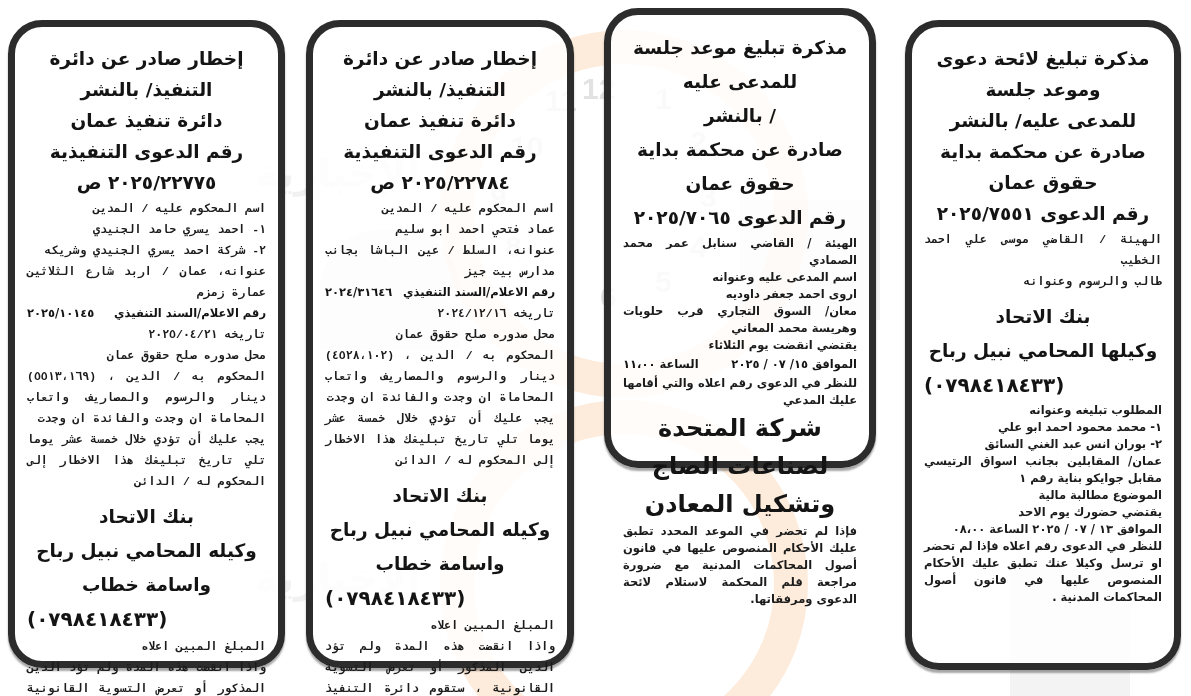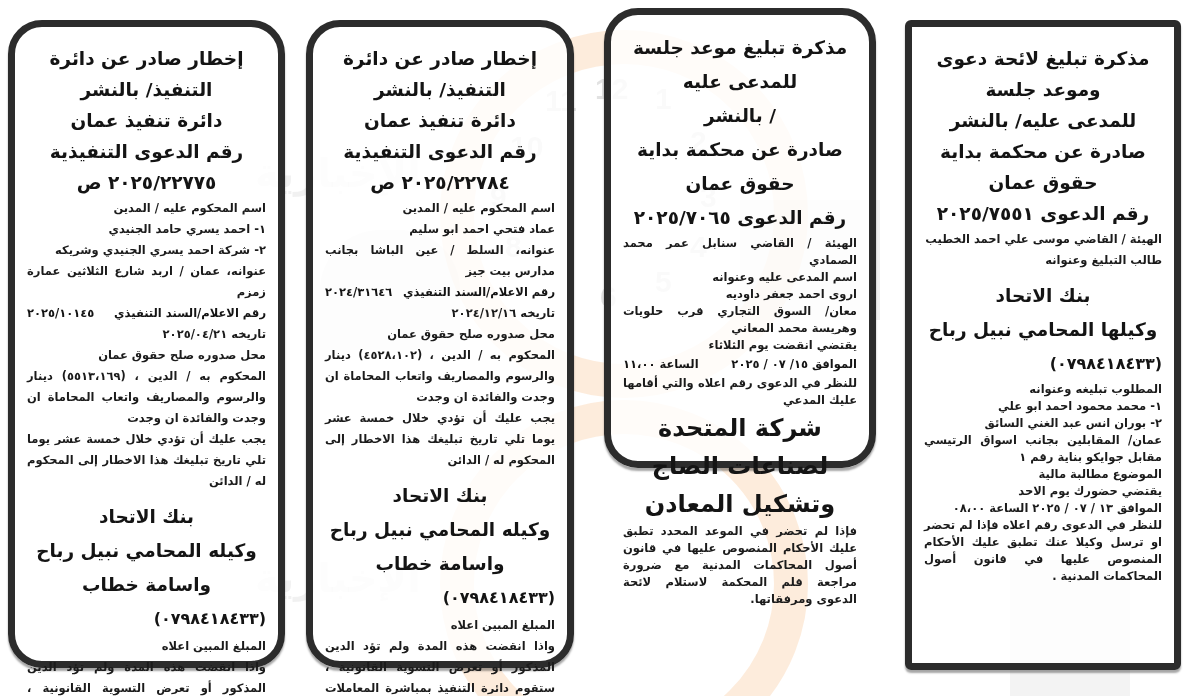--- a/index.html
+++ b/index.html
@@ -37,56 +37,56 @@
   .h1 {
     text-align:center; font-weight:bold; font-size:18.5px;
     line-height:34px; margin:0; letter-spacing:-0.3px;
   }
   .h1.tight { line-height:31px; }
   .h1.big { font-size:24px; line-height:38px; }
   .p {
     font-size:11.5px; font-weight:bold; line-height:17px; margin:0;
     text-align:justify; text-align-last:right; color:#1b1b1b;
   }
-  .p.t { line-height:21px; }
+  .p.t { line-height:21px;font-family:Liberation Mono, monospace; }
   .row { display:flex; justify-content:space-between; font-size:11.5px; font-weight:bold; line-height:21px; }
-  .phone { text-align:right; font-weight:bold; font-size:16px; line-height:34px; margin:0; direction:ltr; }
+  .phone { text-align:left; font-weight:bold; font-size:20px; line-height:34px; margin:0; direction:ltr; }
   .gap { height:8px; }
 </style>
 </head>
 <body>
 
 <div class="watermark" style="left:0;top:0;width:1191px;height:696px;">
   <div class="wm-ring" style="left:440px;top:30px;width:300px;height:300px;"></div>
   <div class="wm-ring" style="left:440px;top:400px;width:300px;height:300px;"></div>
-  <span class="wm-num" style="left:595px;top:72px;">12</span>
+  <span class="wm-num" style="left:582px;top:72px;">12</span>
   <span class="wm-num" style="left:655px;top:82px;">1</span>
   <span class="wm-num" style="left:690px;top:125px;">2</span>
   <span class="wm-num" style="left:700px;top:180px;">3</span>
   <span class="wm-num" style="left:690px;top:230px;">4</span>
   <span class="wm-num" style="left:655px;top:265px;">5</span>
   <span class="wm-num" style="left:600px;top:280px;">6</span>
   <span class="wm-num" style="left:505px;top:230px;">8</span>
   <span class="wm-num" style="left:490px;top:180px;">9</span>
   <span class="wm-num" style="left:510px;top:130px;">10</span>
   <span class="wm-num" style="left:545px;top:84px;">11</span>
   <div class="wm-bar" style="left:740px;top:200px;width:140px;height:120px;"></div>
   <div class="wm-bar" style="left:1010px;top:560px;width:120px;height:136px;"></div>
   <div class="wm-bar" style="left:320px;top:230px;width:140px;height:120px;border-radius:60px 60px 0 0;"></div>
   <span class="wm-text" style="left:255px;top:150px;">الإخبارية</span>
   <span class="wm-text" style="left:255px;top:555px;">الإخبارية</span>
 </div>
 
-<div class="notice" style="left:905px;top:20px;width:276px;height:650px;border-radius:6px;">
+<div class="notice" style="left:905px;top:20px;width:276px;height:650px;">
   <p class="h1 tight">مذكرة تبليغ لائحة دعوى وموعد جلسة</p>
   <p class="h1 tight">للمدعى عليه/ بالنشر</p>
   <p class="h1 tight">صادرة عن محكمة بداية حقوق عمان</p>
   <p class="h1 tight">رقم الدعوى ٢٠٢٥/٧٥٥١</p>
   <p class="p t">الهيئة / القاضي موسى علي احمد الخطيب</p>
-  <p class="p t">طالب التبليغ وعنوانه</p>
+  <p class="p t">طالب والرسوم وعنوانه</p>
   <div class="gap"></div>
   <p class="h1">بنك الاتحاد</p>
   <p class="h1">وكيلها المحامي نبيل رباح</p>
   <p class="phone">(٠٧٩٨٤١٨٤٣٣)</p>
   <p class="p">المطلوب تبليغه وعنوانه</p>
   <p class="p">١- محمد محمود احمد ابو علي</p>
   <p class="p">٢- بوران انس عبد الغني السائق</p>
   <p class="p">عمان/ المقابلين بجانب اسواق الرتيسي مقابل جوايكو بناية رقم ١</p>
   <p class="p">الموضوع مطالبة مالية</p>
   <p class="p">يقتضي حضورك يوم الاحد</p>

